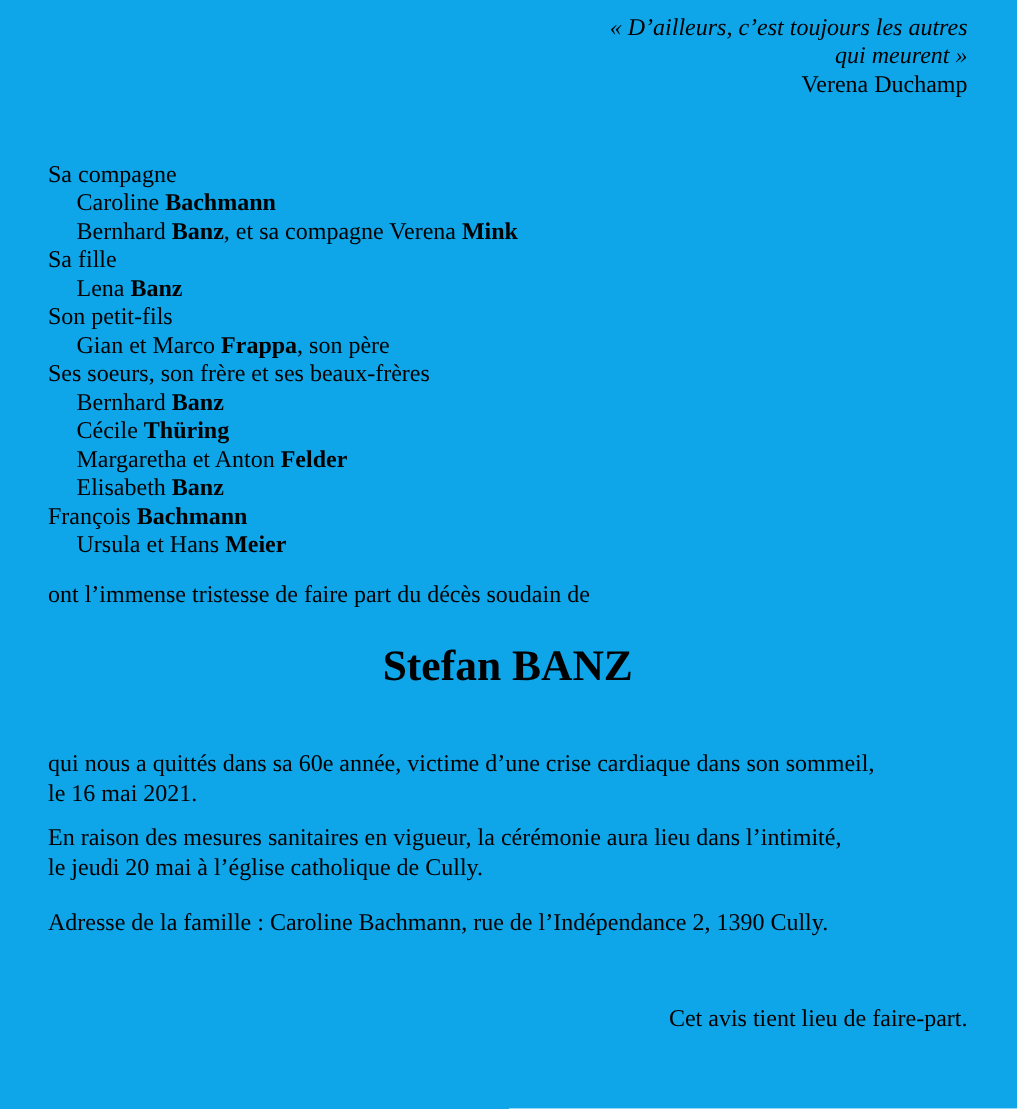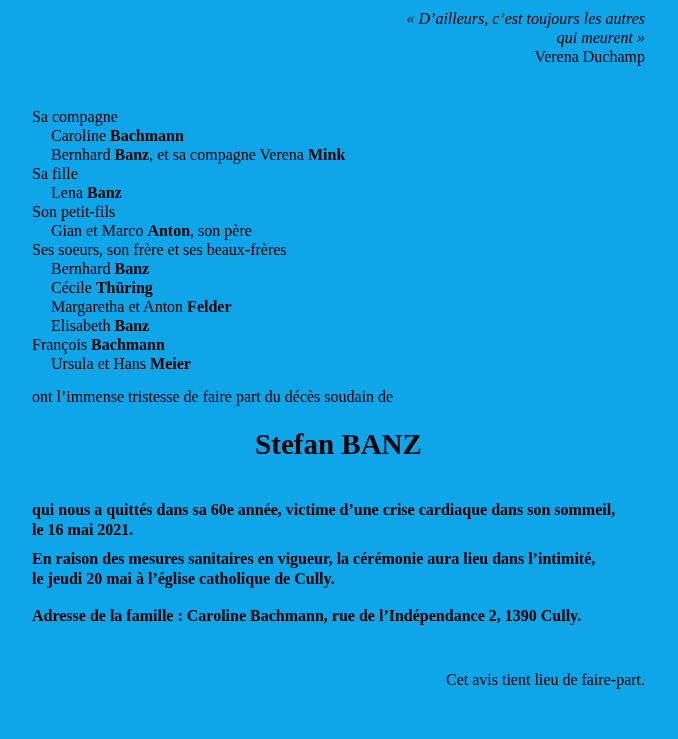--- a/index.html
+++ b/index.html
@@ -41,21 +41,20 @@
     font-weight: bold;
     text-align: center;
     margin: 24px 0 0 0;
   }
   .paragraphs {
     margin-top: 41px;
   }
   .body-par {
     margin: 0 0 9px 0;
     line-height: 20px;
-    font-weight: bold;
   }
   .body-par:last-child {
     margin-top: 17px;
   }
   .footer {
     text-align: right;
     margin: 44px 0 0 0;
   }
   b { font-weight: bold; }
 </style>
@@ -70,21 +69,21 @@
     <div class="quote-line">Verena Duchamp</div>
   </div>
 
   <div class="family">
       <div class="fam-line"><span>Sa compagne</span></div>
       <div class="fam-line indent"><span>Caroline </span><b>Bachmann</b></div>
       <div class="fam-line indent"><span>Bernhard </span><b>Banz</b><span>, et sa compagne Verena </span><b>Mink</b></div>
       <div class="fam-line"><span>Sa fille</span></div>
       <div class="fam-line indent"><span>Lena </span><b>Banz</b></div>
       <div class="fam-line"><span>Son petit-fils</span></div>
-      <div class="fam-line indent"><span>Gian et Marco </span><b>Anton</b><span>, son père</span></div>
+      <div class="fam-line indent"><span>Gian et Marco </span><b>Frappa</b><span>, son père</span></div>
       <div class="fam-line"><span>Ses soeurs, son frère et ses beaux-frères</span></div>
       <div class="fam-line indent"><span>Bernhard </span><b>Banz</b></div>
       <div class="fam-line indent"><span>Cécile </span><b>Thüring</b></div>
       <div class="fam-line indent"><span>Margaretha et Anton </span><b>Felder</b></div>
       <div class="fam-line indent"><span>Elisabeth </span><b>Banz</b></div>
       <div class="fam-line"><span>François </span><b>Bachmann</b></div>
       <div class="fam-line indent"><span>Ursula et Hans </span><b>Meier</b></div>
     </div>
 
   <p class="announce">ont l’immense tristesse de faire part du décès soudain de</p>

